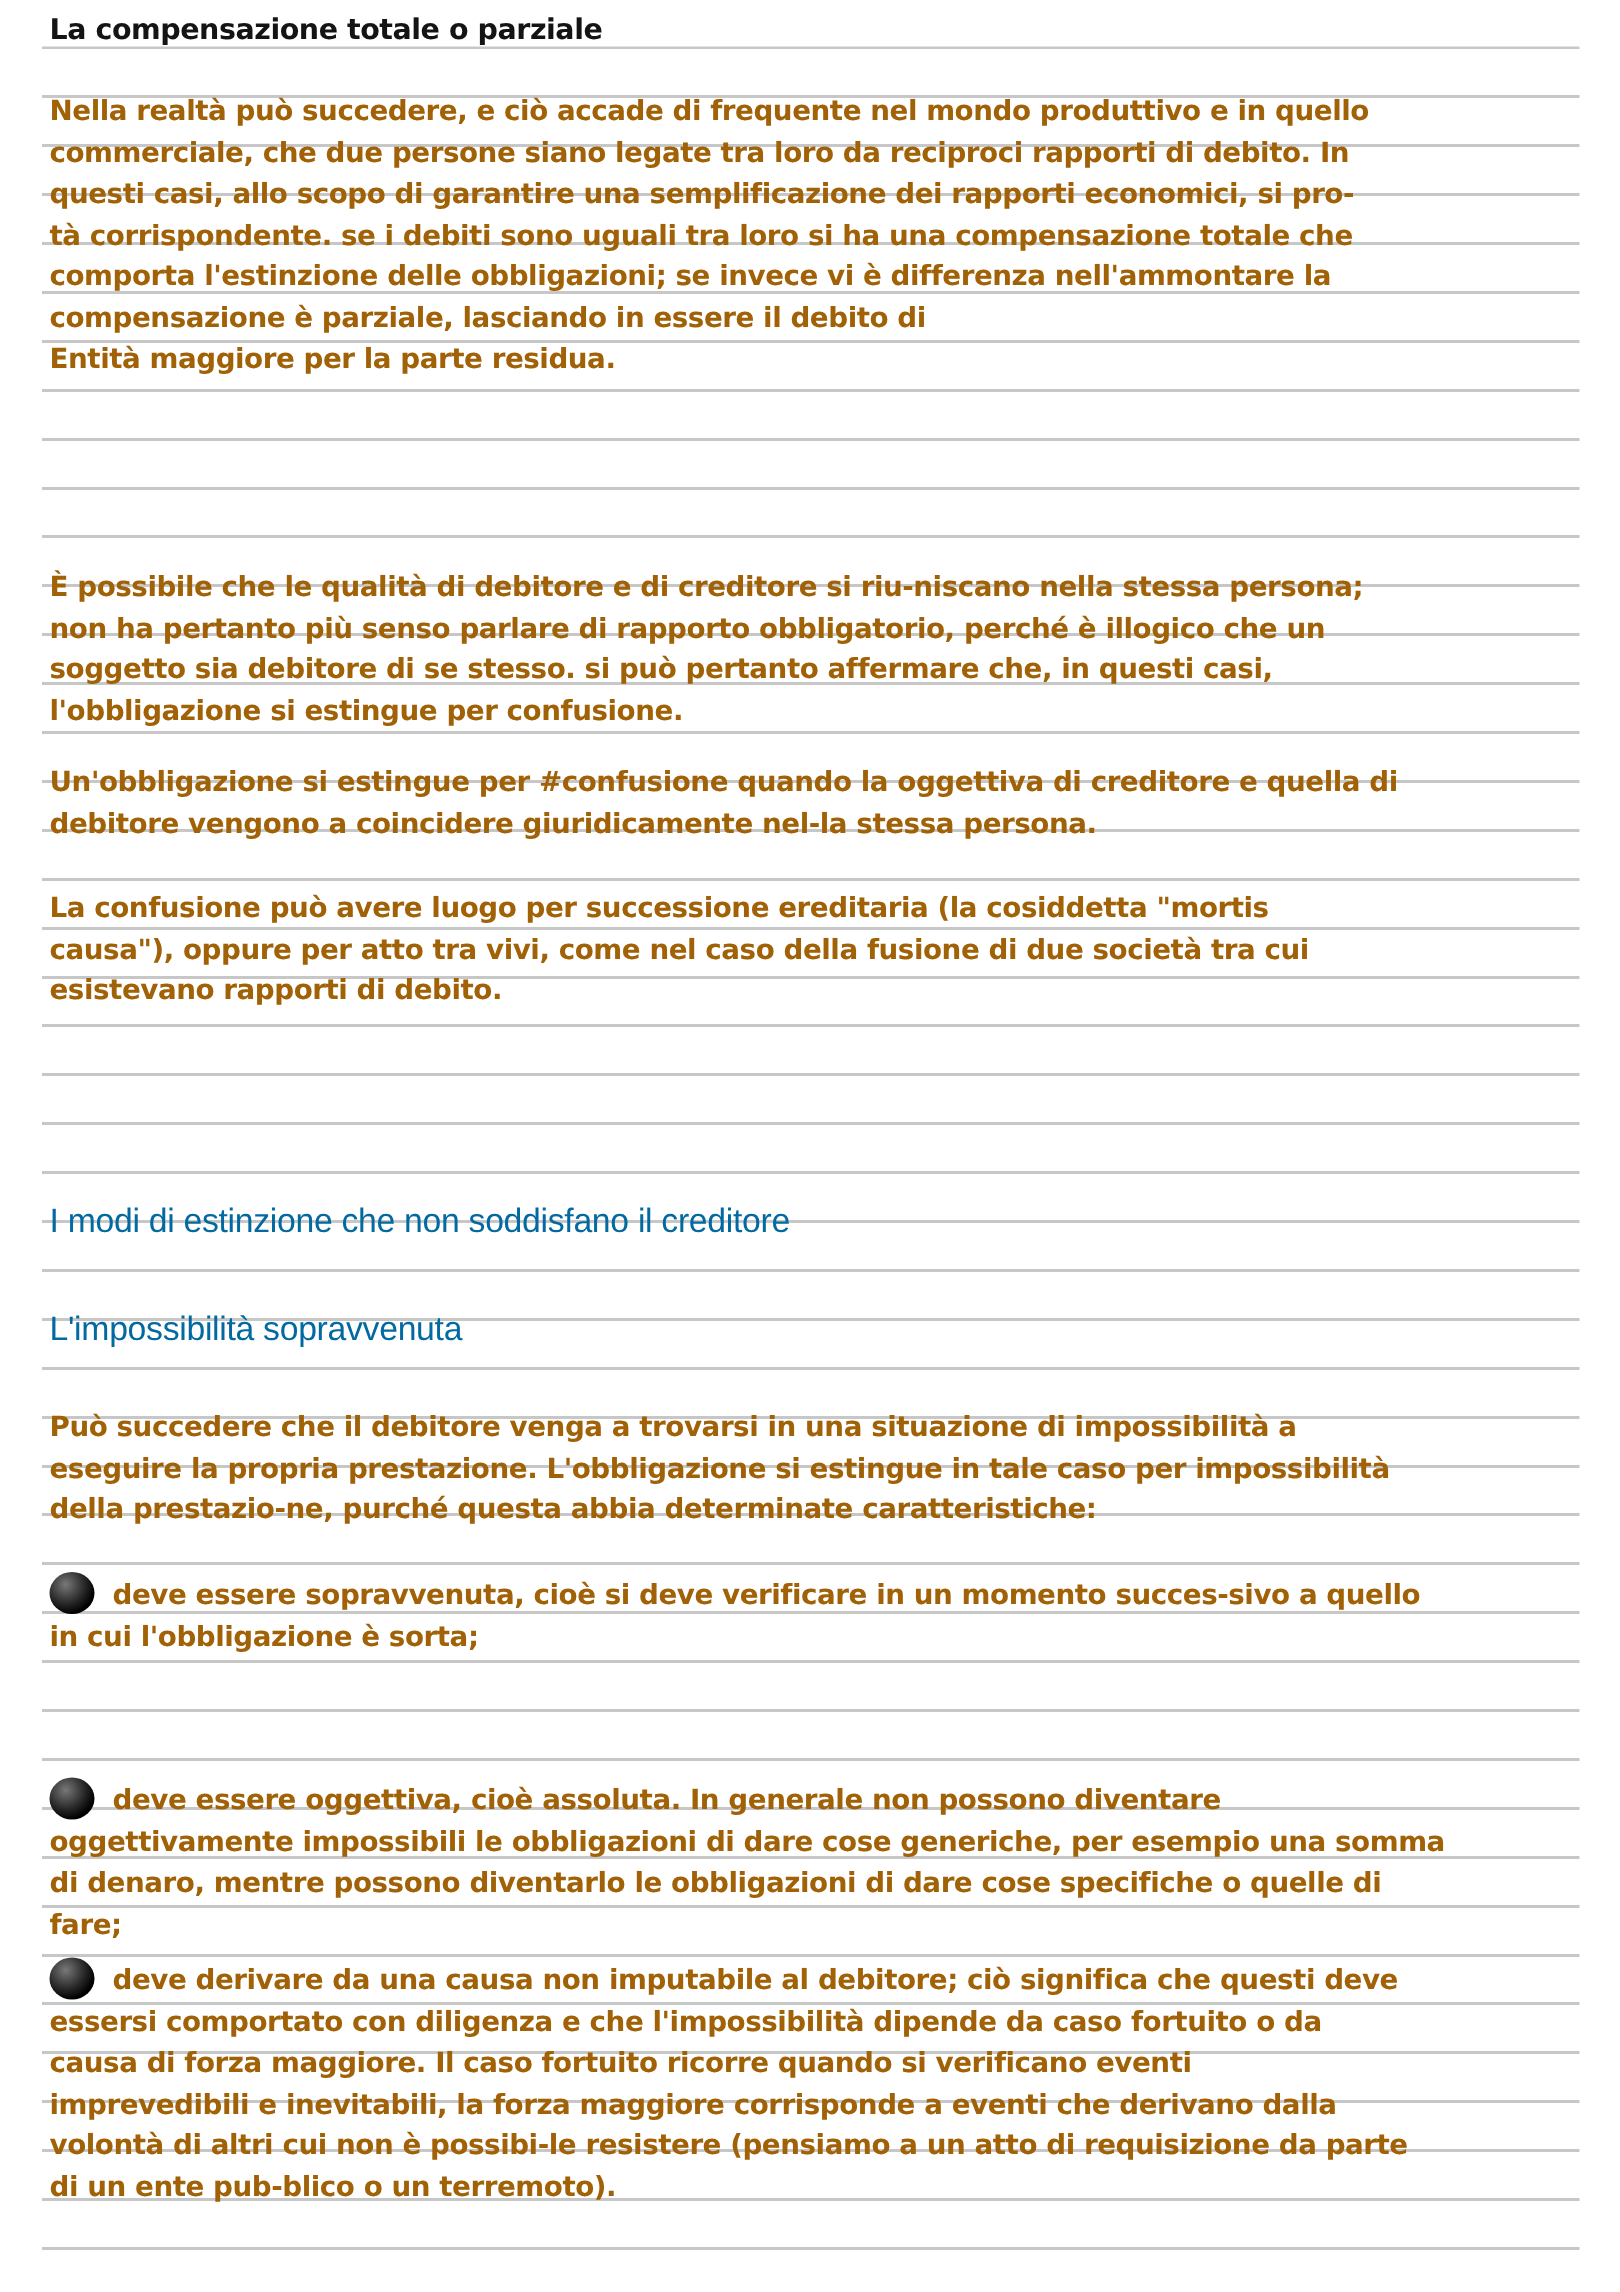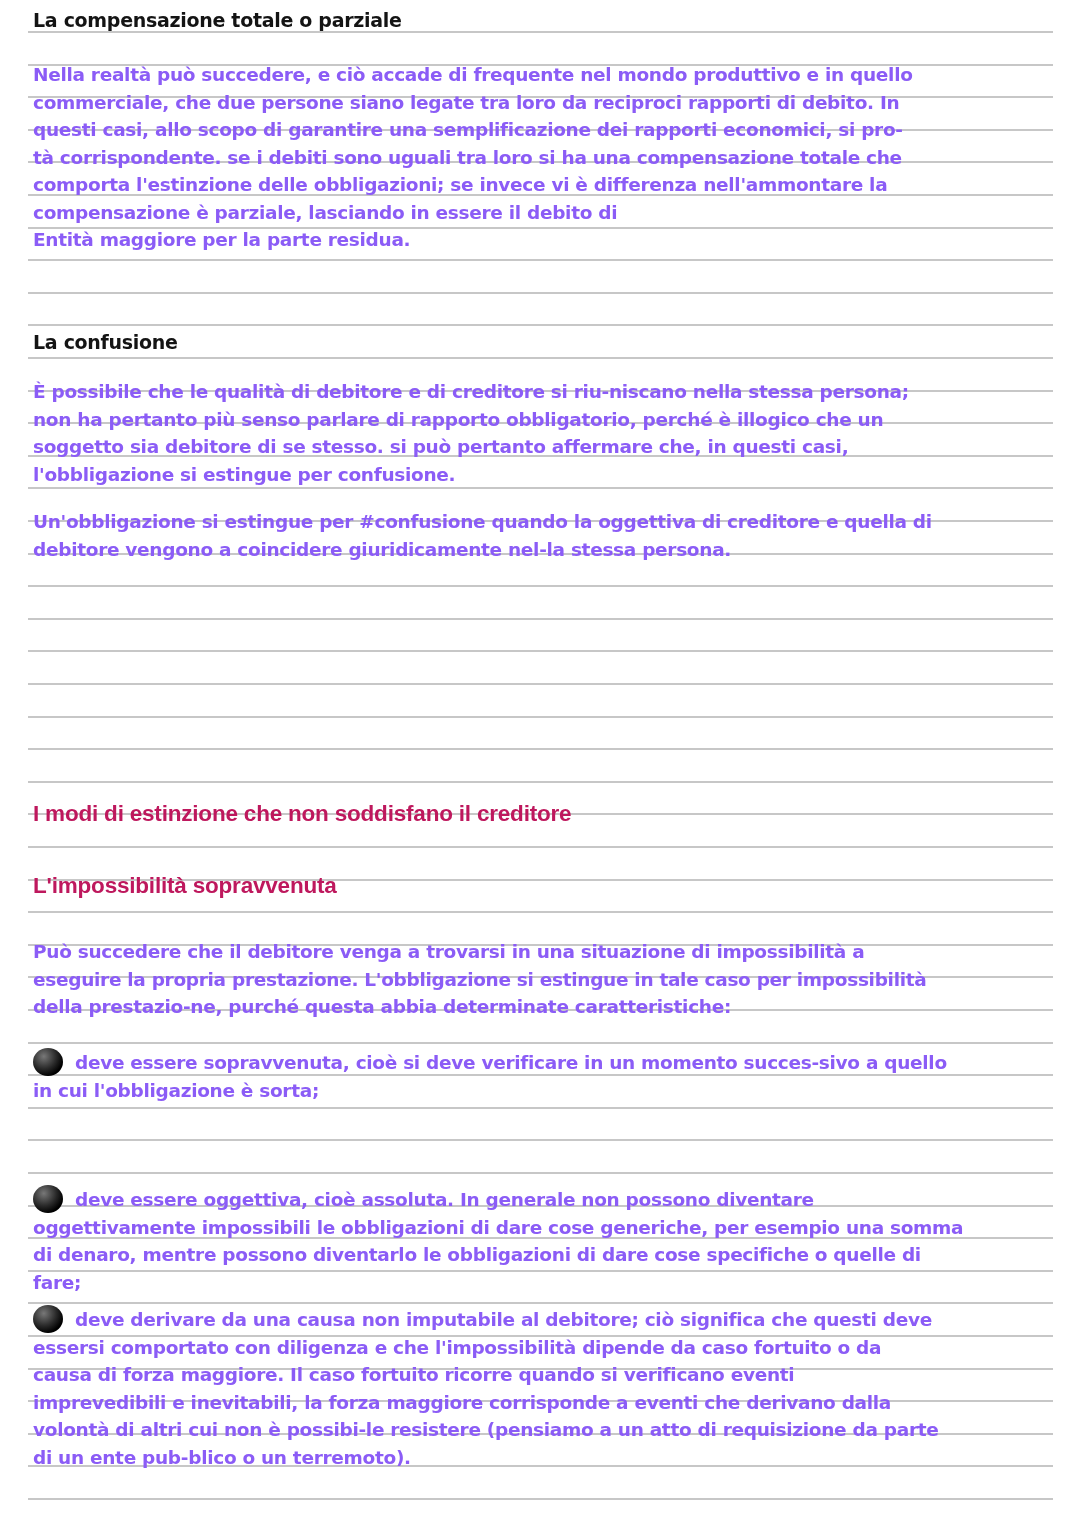--- a/index.html
+++ b/index.html
@@ -34,41 +34,41 @@
     left: 33px;
     width: 1016px;
   }
 
   
   .script {
     font-weight: 700;
     font-size: 18.5px;
     line-height: 27.5px;
     letter-spacing: -0.3px;
-    color: #8b5cf6;
+    color: #a16207;
     white-space: pre-line;
   }
 
   .heading-script {
     font-weight: 700;
     font-size: 19px;
     line-height: 24px;
     letter-spacing: -0.3px;
     color: #141414;
     white-space: nowrap;
   }
 
   
   .heading-bold {
     font-family: "Liberation Sans", sans-serif;
-    font-weight: 700;
+    font-weight: 400;
     font-size: 22.5px;
     line-height: 28px;
     letter-spacing: -0.2px;
-    color: #be185d;
+    color: #0369a1;
     white-space: nowrap;
   }
 
   .bullet-dot {
     display: inline-block;
     width: 30px;
     height: 28px;
     border-radius: 50%;
     background: radial-gradient(circle at 36% 30%, #787878 0%, #2a2a2a 45%, #000000 72%);
     margin-right: 12px;
@@ -99,30 +99,32 @@
   <div class="block heading-script pos-h-compensazione">La compensazione totale o parziale</div>
 
   <div class="block script pos-p-compensazione">Nella realtà può succedere, e ciò accade di frequente nel mondo produttivo e in quello
 commerciale, che due persone siano legate tra loro da reciproci rapporti di debito. In
 questi casi, allo scopo di garantire una semplificazione dei rapporti economici, si pro-
 tà corrispondente. se i debiti sono uguali tra loro si ha una compensazione totale che
 comporta l'estinzione delle obbligazioni; se invece vi è differenza nell'ammontare la
 compensazione è parziale, lasciando in essere il debito di
 Entità maggiore per la parte residua.</div>
 
-  <div class="block heading-script pos-h-confusione">La confusione</div>
 
   <div class="block script pos-p-confusione-1">È possibile che le qualità di debitore e di creditore si riu-niscano nella stessa persona;
 non ha pertanto più senso parlare di rapporto obbligatorio, perché è illogico che un
 soggetto sia debitore di se stesso. si può pertanto affermare che, in questi casi,
 l'obbligazione si estingue per confusione.</div>
 
   <div class="block script pos-p-confusione-2">Un'obbligazione si estingue per #confusione quando la oggettiva di creditore e quella di
 debitore vengono a coincidere giuridicamente nel-la stessa persona.</div>
 
+  <div class="block script pos-p-confusione-3">La confusione può avere luogo per successione ereditaria (la cosiddetta "mortis
+causa"), oppure per atto tra vivi, come nel caso della fusione di due società tra cui
+esistevano rapporti di debito.</div>
 
   <div class="block heading-bold pos-h-modi">I modi di estinzione che non soddisfano il creditore</div>
 
   <div class="block heading-bold pos-h-impossibilita">L'impossibilità sopravvenuta</div>
 
   <div class="block script pos-b-1"><span class="bullet-dot"></span><span>deve essere sopravvenuta, cioè si deve verificare in un momento succes-sivo a quello
 in cui l'obbligazione è sorta;</span></div>
 
   <div class="block script pos-p-impossibilita">Può succedere che il debitore venga a trovarsi in una situazione di impossibilità a
 eseguire la propria prestazione. L'obbligazione si estingue in tale caso per impossibilità

